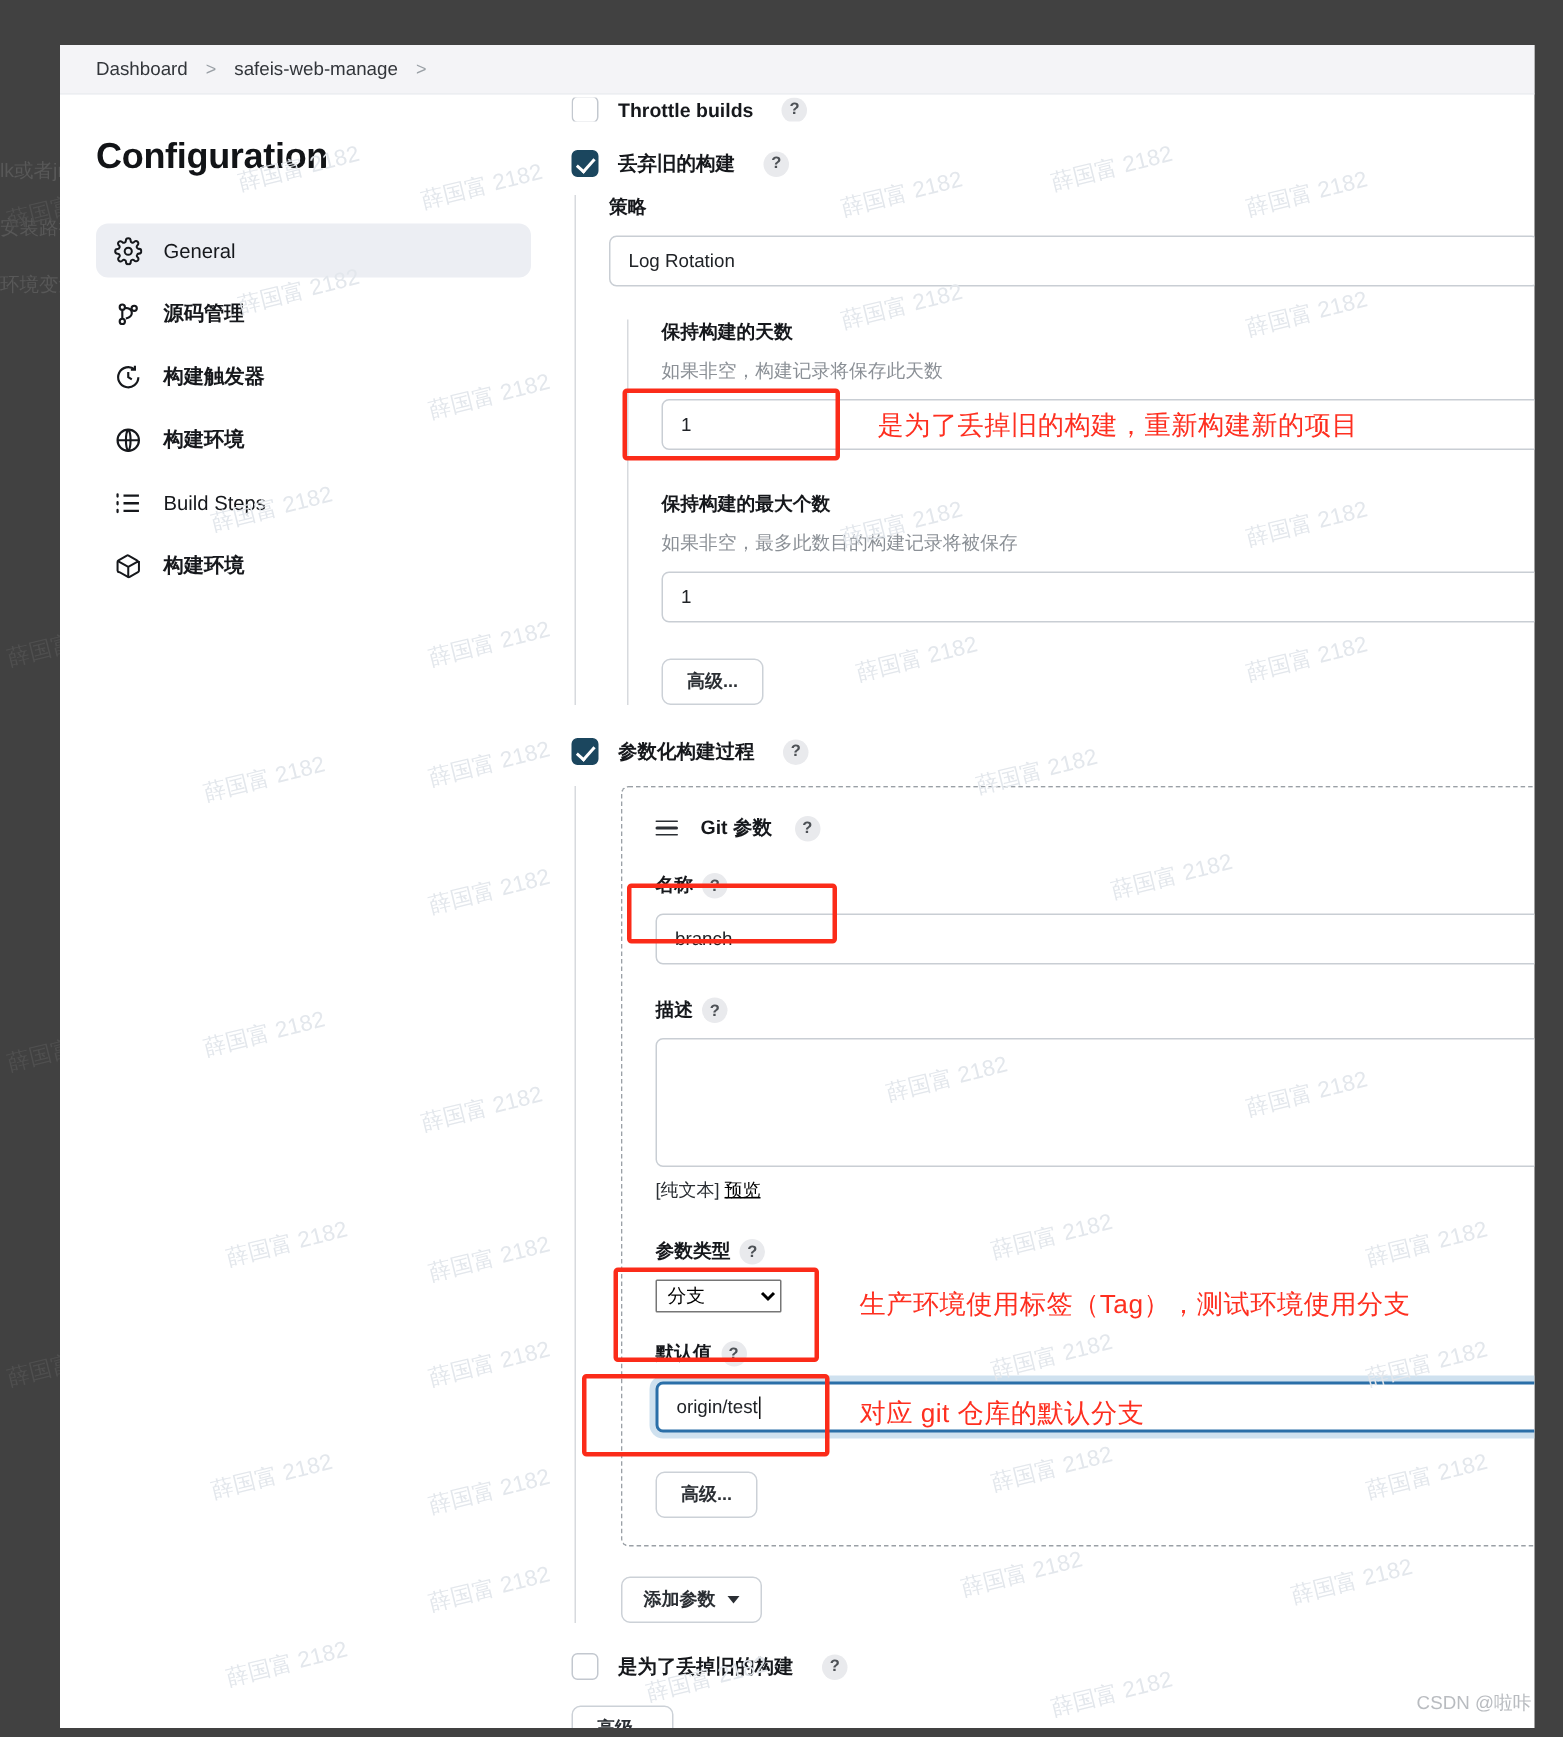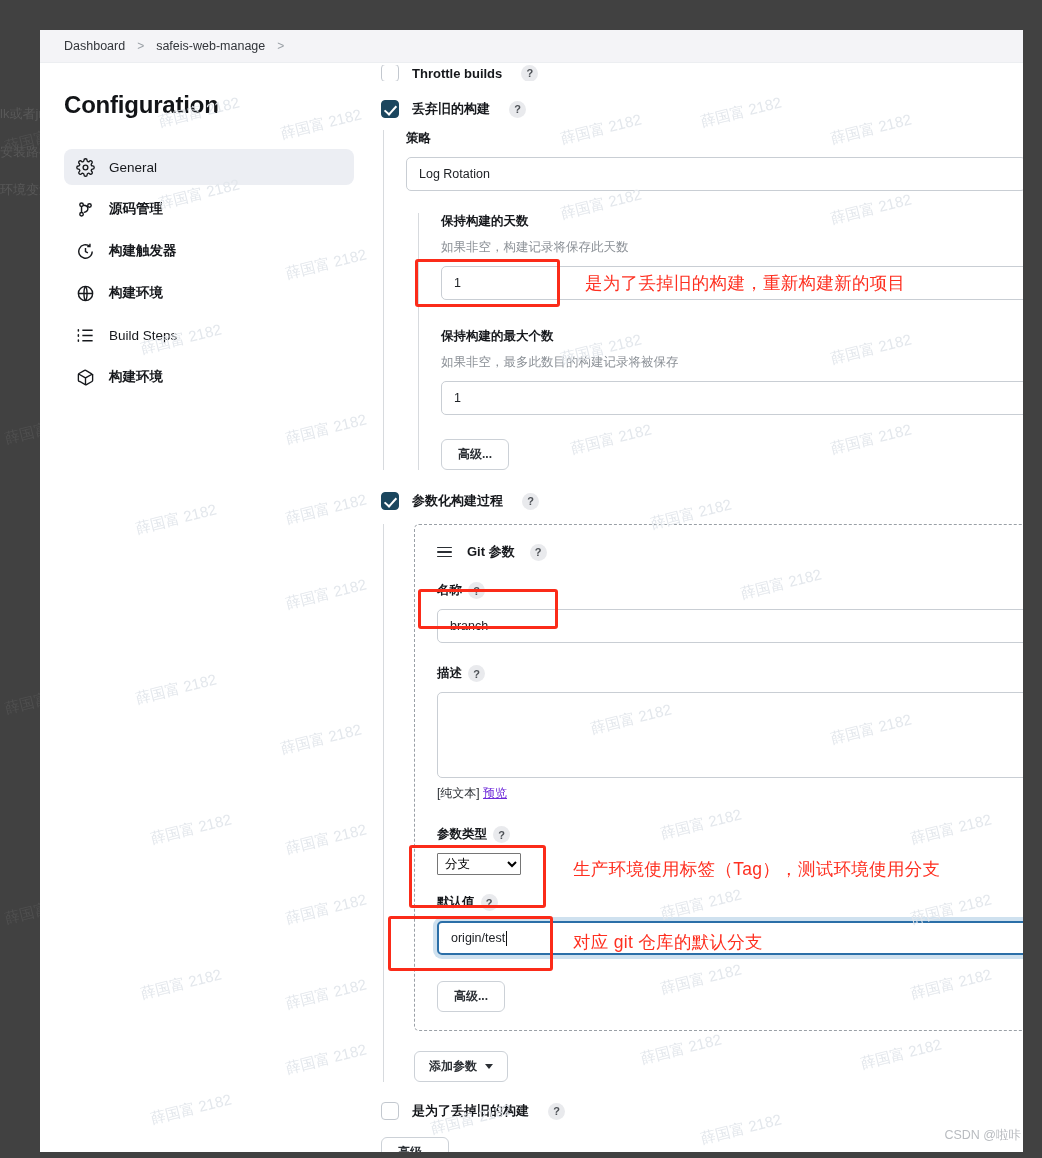--- a/index.html
+++ b/index.html
@@ -119,21 +119,21 @@
   .hamburger { display: inline-block; width: 15px; }
   .hamburger i {
     display: block; height: 1.6px; background: #2b2f34;
     margin: 3px 0; border-radius: 1px;
   }
   .textarea {
     width: 620px; height: 86px; border: 1px solid #c9ced4;
     border-radius: 5px; background: #fff;
   }
   .plain { font-size: 12px; color: #2b2f34; margin-top: 7px; }
-  .plain a { color: #6d28d9; text-decoration: underline; }
+  .plain a { color: #000000; text-decoration: underline; }
   select.sel {
     font-family: "Liberation Sans", sans-serif;
     font-size: 12.5px; height: 22px; width: 84px;
     border: 1px solid #767676; background: #fff; color: #000;
     border-radius: 1px; padding-left: 3px;
   }
   .focusinput {
     width: 620px; height: 34px; border: 2px solid #2b6fa8;
     border-radius: 5px; background: #fff;
     box-shadow: 0 0 0 4px #cfe1ef;

